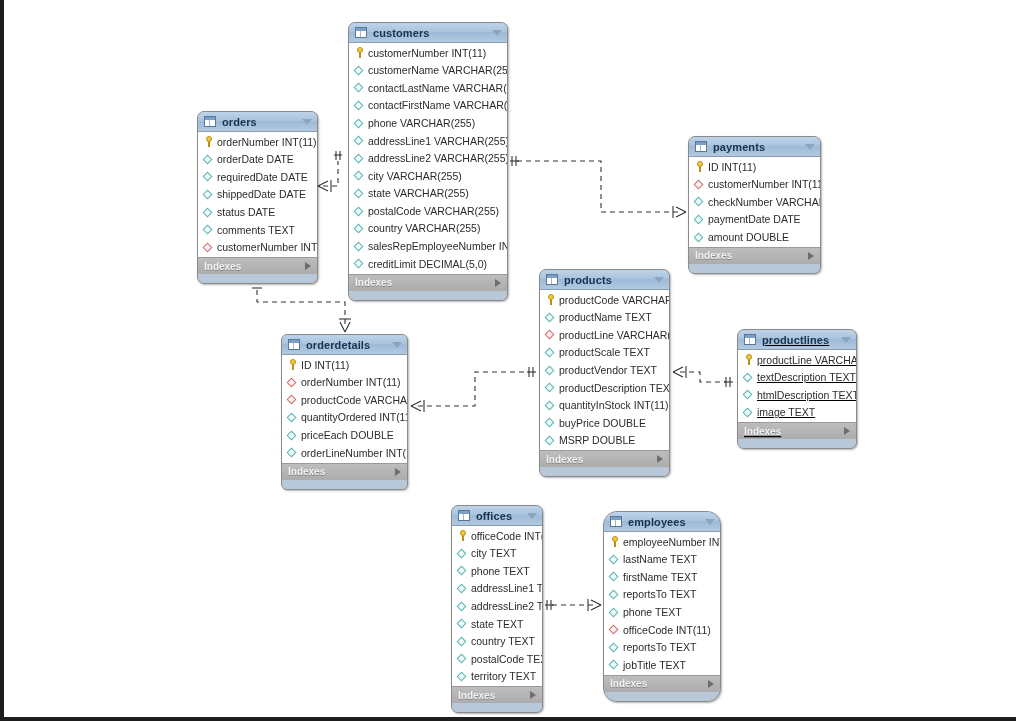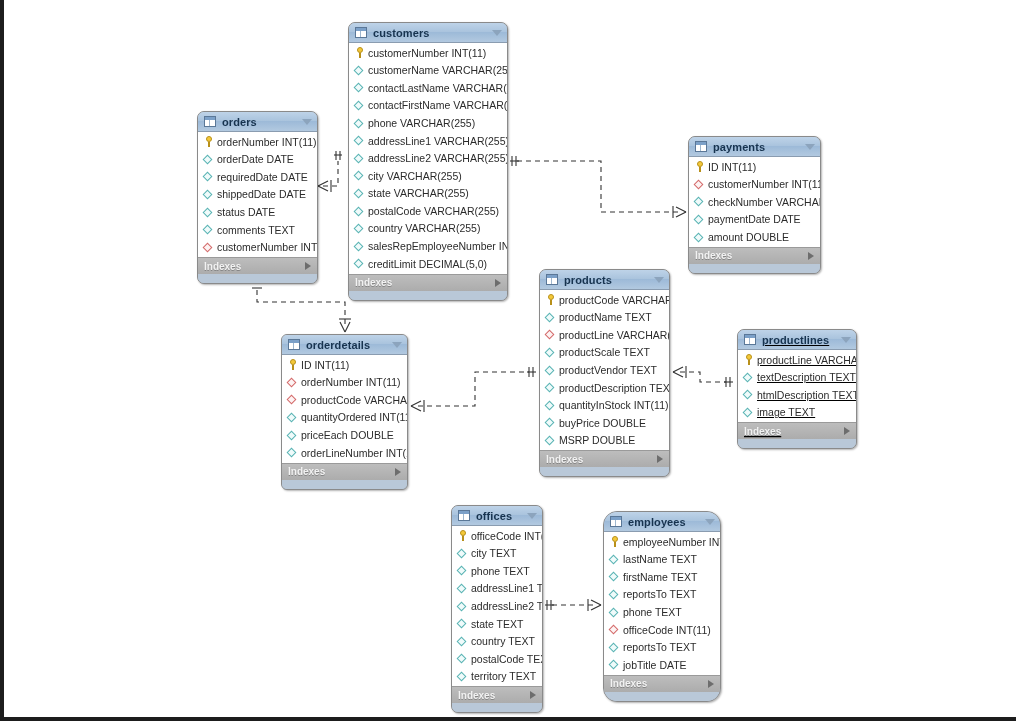--- a/index.html
+++ b/index.html
@@ -614,21 +614,21 @@
           <div class="tb-field">
             <span class="glyph fk"></span>
             <span class="f-label">officeCode INT(11)</span>
           </div>
           <div class="tb-field">
             <span class="glyph col"></span>
             <span class="f-label">reportsTo TEXT</span>
           </div>
           <div class="tb-field">
             <span class="glyph col"></span>
-            <span class="f-label">jobTitle DATE</span>
+            <span class="f-label">jobTitle TEXT</span>
           </div>
         </div>
         <div class="tb-indexes">
           <span class="idx-label">Indexes</span>
           <span class="idx-arrow"></span>
         </div>
         <div class="tb-foot"></div>
       </div>
     </div>
 

